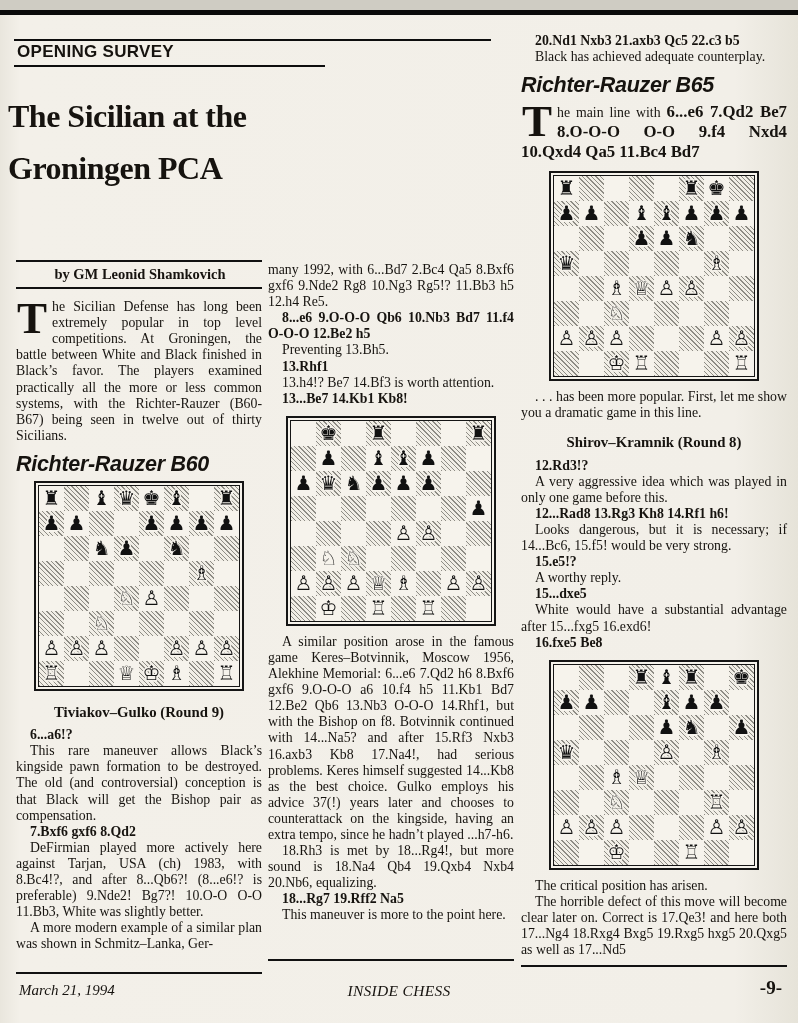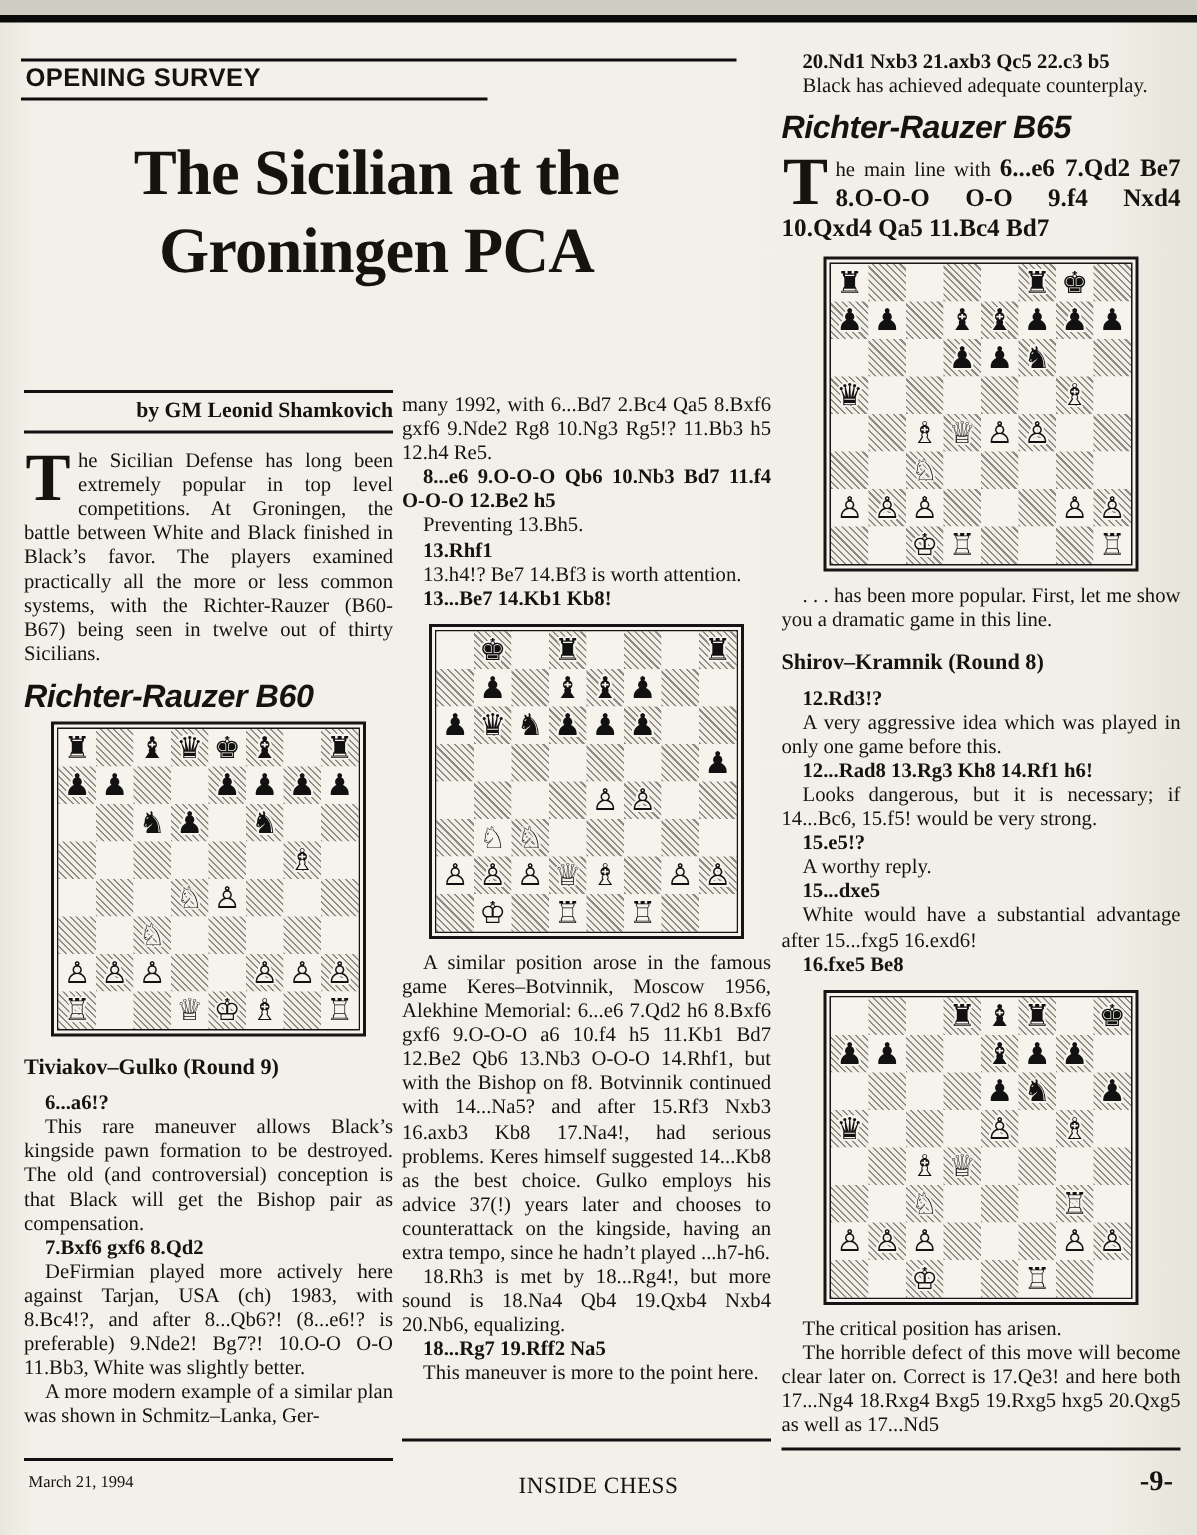--- a/index.html
+++ b/index.html
@@ -4,51 +4,51 @@
 <style>
   html,body{margin:0;padding:0;background:#cfccc3;}
   .page{position:relative;width:798px;height:1023px;margin:10px auto;overflow:hidden;
         background:linear-gradient(90deg,#e9e6dd 0,#f3f0e9 2.5%,#f2efe8 92%,#e6e3d9 100%);
         font-family:"Liberation Serif","DejaVu Serif",serif;color:#16130f;}
   .top-edge{position:absolute;left:0;top:0;width:798px;height:5px;background:#0a0a0a;}
   .hdr-rule-top{position:absolute;left:14px;top:29px;width:477px;height:2px;background:#0d0d0d;}
   .hdr-rule-bot{position:absolute;left:14px;top:55px;width:311px;height:2px;background:#0d0d0d;}
   .opening-survey{position:absolute;left:17px;top:32px;font-family:"Liberation Sans",sans-serif;
         font-weight:bold;font-size:17px;letter-spacing:.3px;}
-  .title{position:absolute;left:8px;top:80px;width:486px;text-align:center;font-weight:bold;
-        font-size:43px;line-height:52px;letter-spacing:-.5px;}
+  .title{position:absolute;left:8px;top:80px;width:486px;text-align:left;font-weight:bold;
+        font-size:32px;line-height:52px;letter-spacing:-.5px;}
   .col{position:absolute;font-size:13.8px;line-height:16.1px;text-align:justify;}
   .col-left{left:16px;top:250px;width:246px;height:712px;border-bottom:2px solid #111;}
   .col-mid{left:268px;top:252px;width:246px;height:697px;border-bottom:2px solid #111;}
   .col-right{left:521px;top:23px;width:266px;height:932px;border-bottom:2px solid #111;}
   .blk{margin:0;}
   p.byline{font-weight:bold;font-size:14.5px;border-top:2px solid #111;border-bottom:2px solid #111;
-        padding:4px 0 5px 2px;margin:0 0 10px;text-align:right;}
+        padding:4px 0 5px 2px;margin:0 0 10px;text-align:center;}
   h2.h2{font-family:"Liberation Sans",sans-serif;font-size:21.5px;letter-spacing:-.3px;
         margin:12px 0 9px;text-align:left;font-style:italic;}
   p.moves{font-weight:bold;text-indent:14px;}
   p.para{text-indent:14px;}
   p.cont{text-indent:0;}
-  p.gamehead{font-weight:bold;font-size:14.8px;text-align:left;text-indent:0;margin:13px 0 7px;}
+  p.gamehead{font-weight:bold;font-size:14.8px;text-align:center;text-indent:0;margin:13px 0 7px;}
   p.dropcap-para{text-indent:0;}
   .dropcap{float:left;font-weight:bold;font-size:45px;line-height:33px;padding:3px 5px 0 1px;}
   .b65 b{font-size:16.8px;line-height:19px;}
   .b65{line-height:19px;}
   .board-frame{width:-moz-fit-content;width:fit-content;margin:9px auto 8px;border:2px solid #151515;
         padding:2px;background:#f6f3ec;}
   .board{display:grid;grid-template-columns:repeat(8,25px);grid-auto-rows:25px;border:1px solid #151515;}
   .sq{display:flex;align-items:center;justify-content:center;}
   .sq.light{background:#f6f3ec;}
   .sq.dark{background:repeating-linear-gradient(45deg,#8e8c85 0,#8e8c85 1px,#f1eee6 1px,#f1eee6 3.2px);}
   .pc{font-family:"DejaVu Sans",sans-serif;font-size:20px;line-height:25px;color:#111;
         text-shadow:-1.5px 0 #f6f3ec,1.5px 0 #f6f3ec,0 -1.5px #f6f3ec,0 1.5px #f6f3ec,
         -1px -1px #f6f3ec,1px 1px #f6f3ec,-1px 1px #f6f3ec,1px -1px #f6f3ec;}
-  .footer-left{position:absolute;left:19px;top:972px;font-size:11px;}
+  .footer-left{position:absolute;left:19px;top:972px;font-style:italic;font-size:15px;}
   .footer-center{position:absolute;left:254px;top:972px;width:290px;text-align:center;
-        font-size:15.5px;letter-spacing:.3px;}
+        font-style:italic;font-size:15.5px;letter-spacing:.3px;}
   .footer-right{position:absolute;right:16px;top:967px;font-weight:bold;font-size:19px;}
 </style>
 </head>
 <body>
 
 <div class="page">
   <div class="top-edge"></div>
   <div class="hdr-rule-top"></div>
   <div class="opening-survey">OPENING SURVEY</div>
   <div class="hdr-rule-bot"></div>

